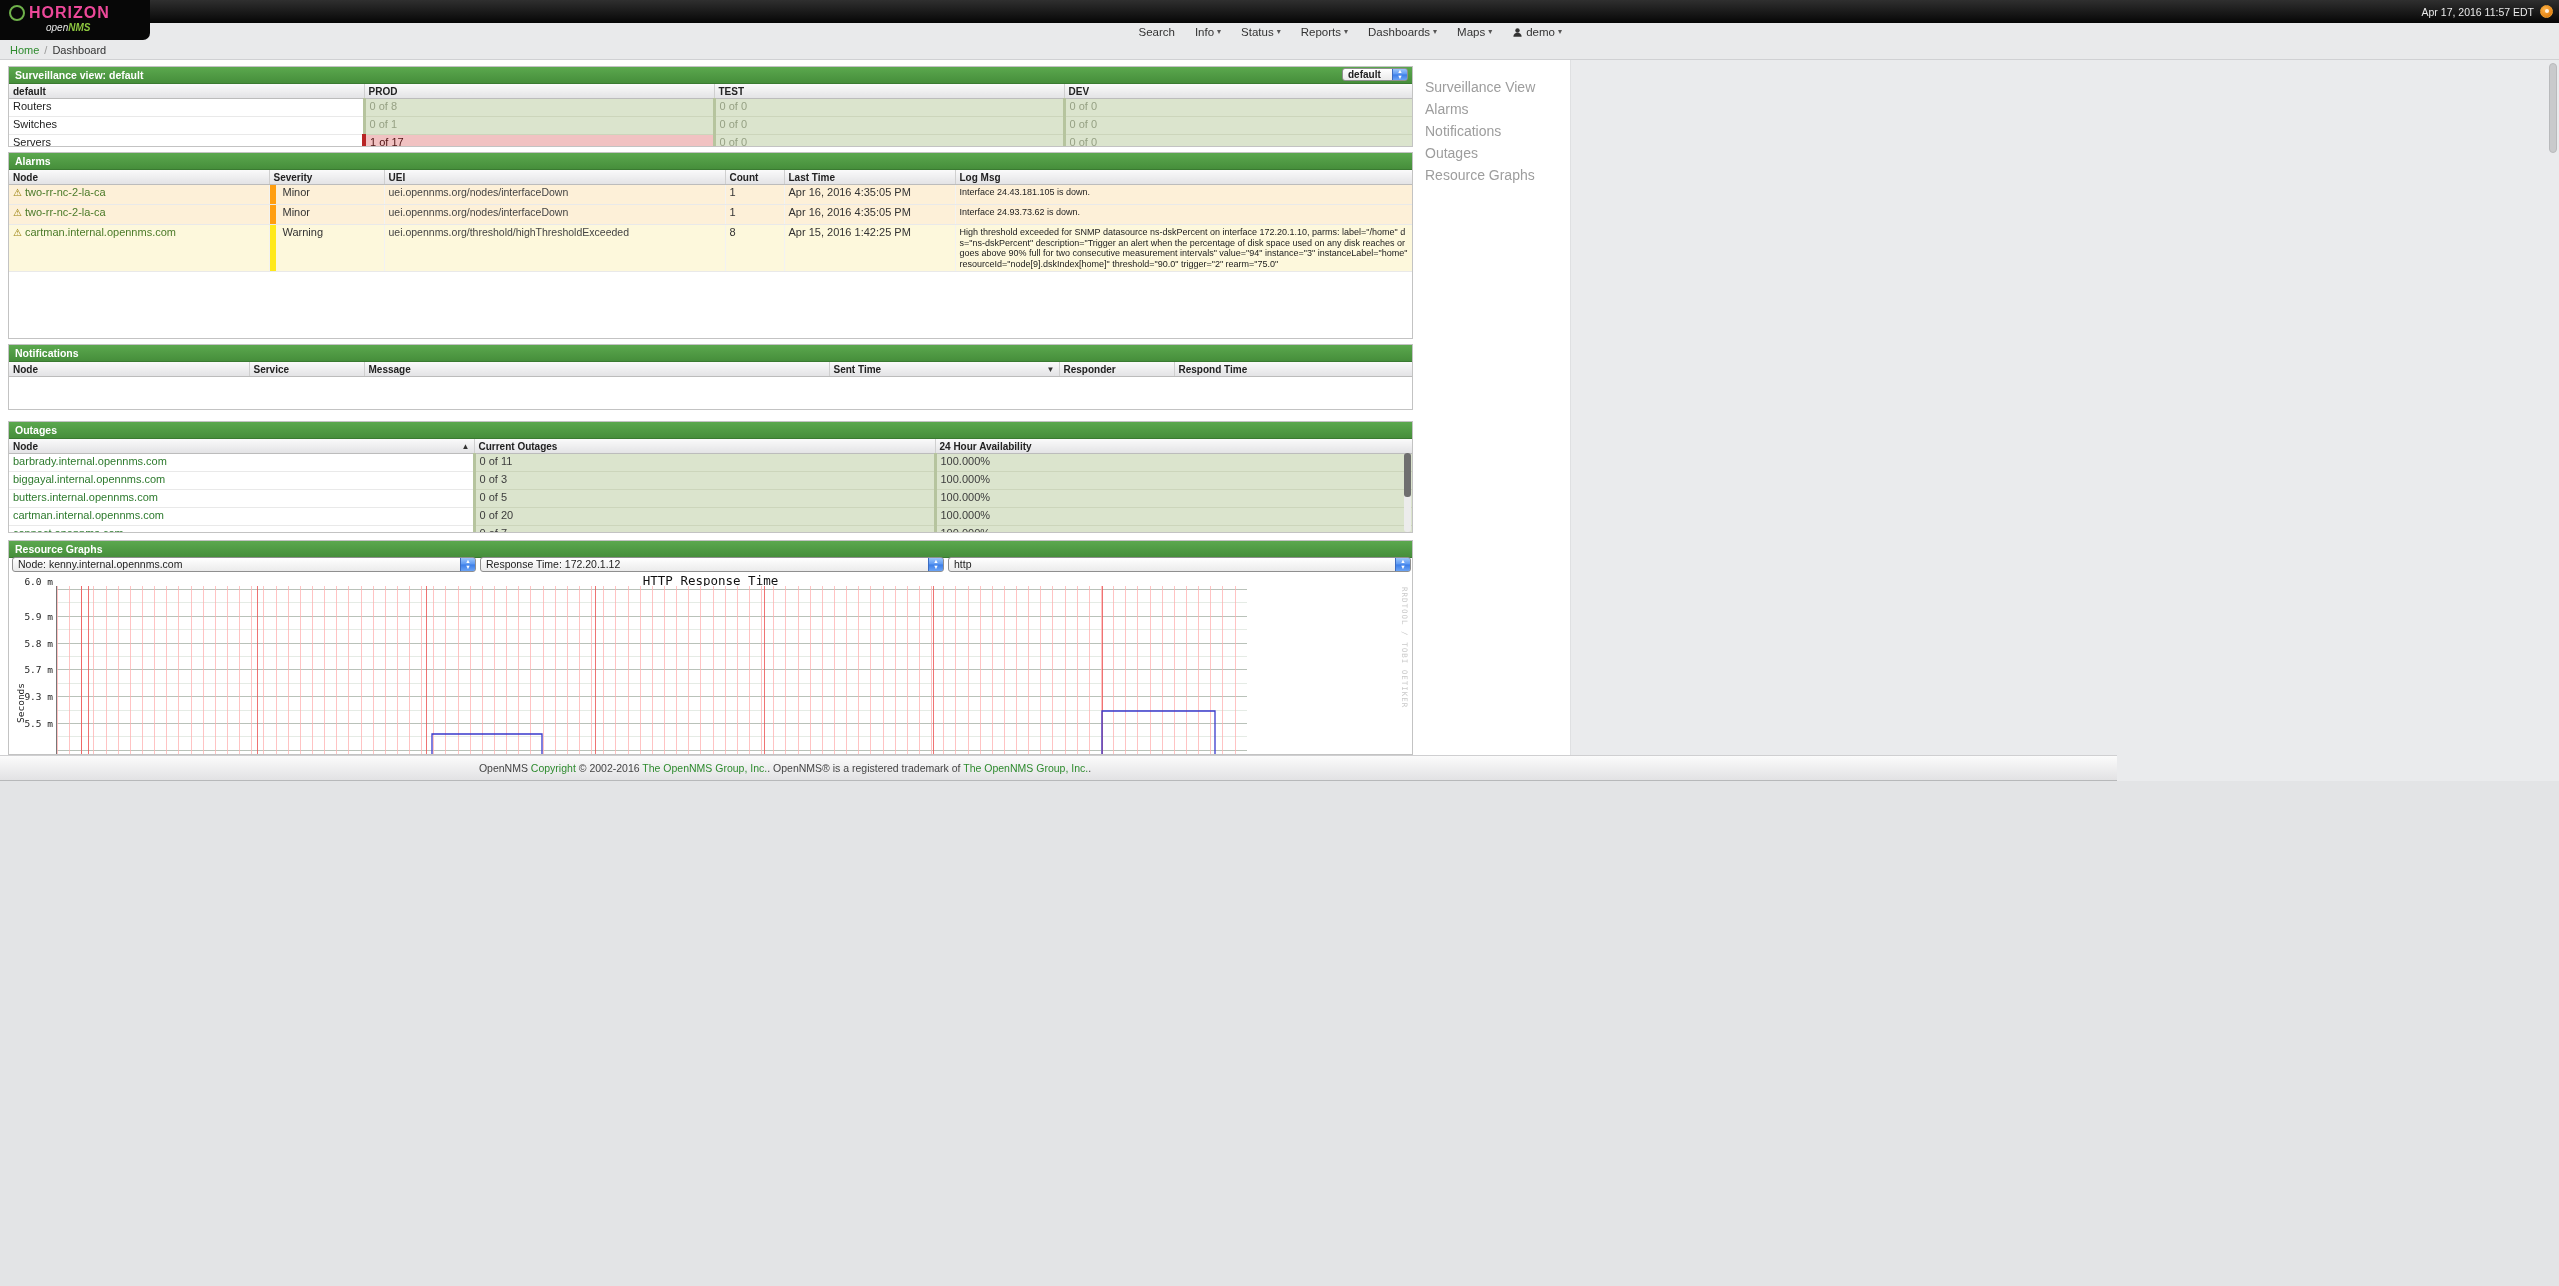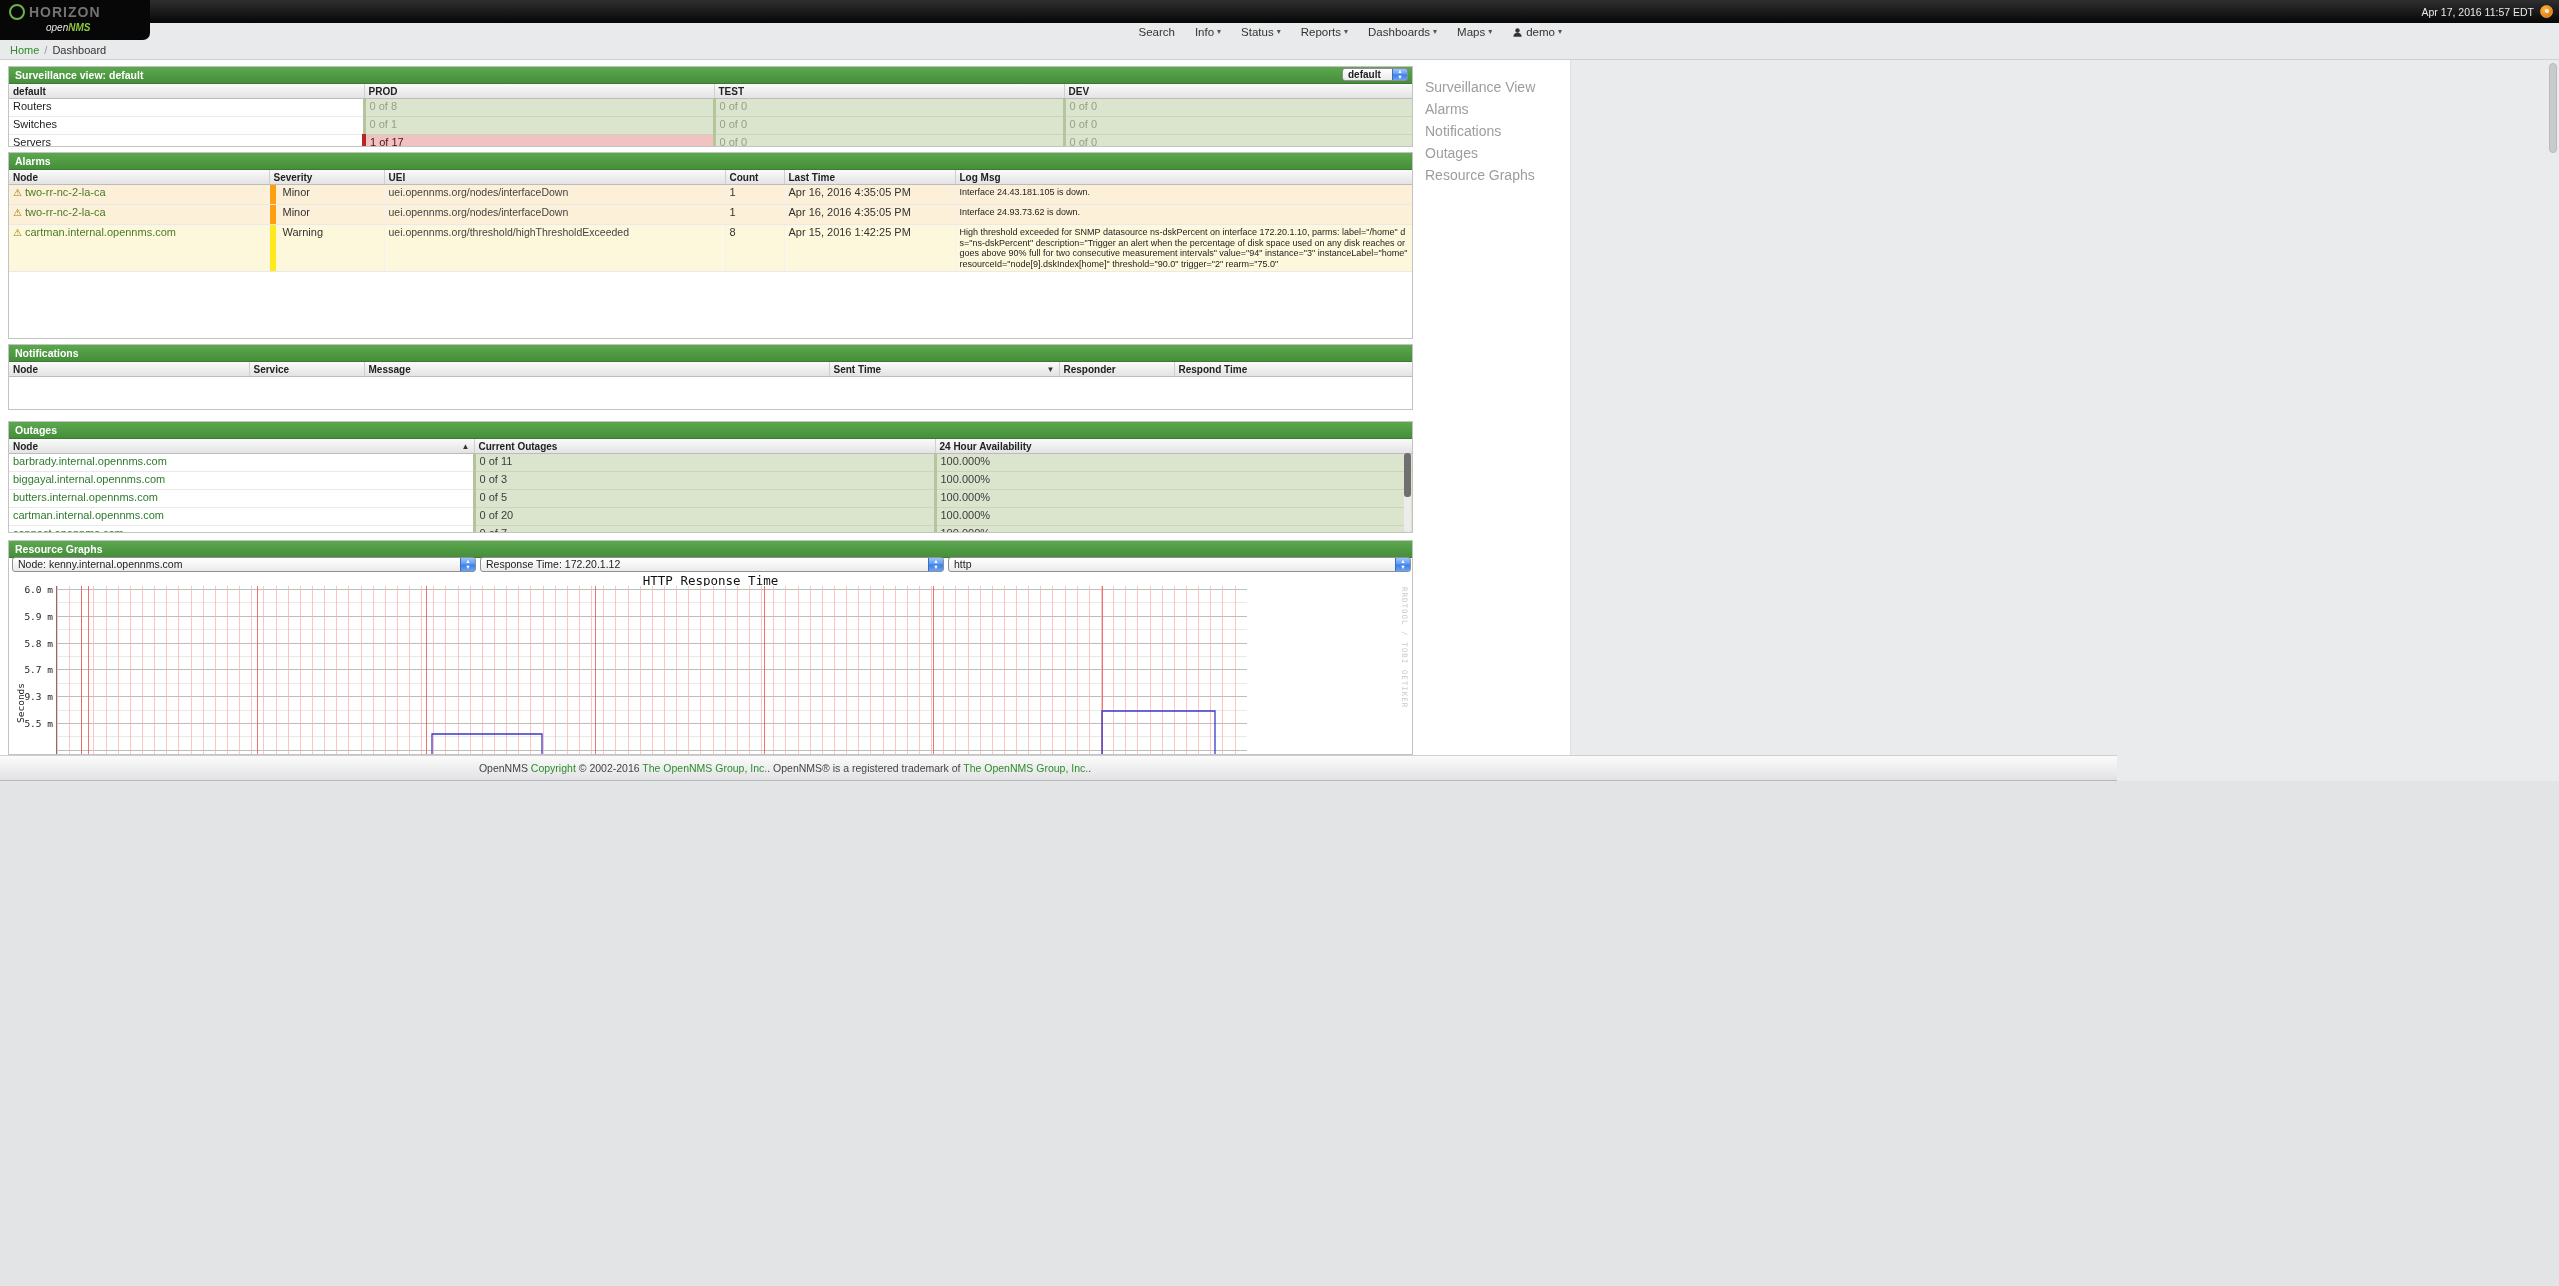--- a/index.html
+++ b/index.html
@@ -17,21 +17,21 @@
     display:flex;align-items:center;justify-content:flex-end;gap:6px;padding-right:6px;box-sizing:border-box;}
   .top-date{color:#e9e9e9;font-size:10.5px;}
   .avatar{width:13px;height:13px;border-radius:50%;background:radial-gradient(circle at 35% 30%,#ffb347,#d86f00);border:1px solid #f0a030;box-sizing:border-box;position:relative;}
   .avatar::after{content:"";position:absolute;left:4px;top:3px;width:4px;height:4px;border-radius:50%;background:#fff;opacity:.85;}
 
   .gray-strip{position:absolute;left:0;top:23px;width:2559px;height:37px;background:#e9eaeb;border-bottom:1px solid #d0d1d3;box-sizing:border-box;}
 
   .logo{position:absolute;left:0;top:0;width:150px;height:40px;background:#070707;border-radius:0 0 7px 0;z-index:5;}
   .logo-row1{position:absolute;left:9px;top:4px;display:flex;align-items:center;gap:4px;}
   .logo-ring{display:inline-block;width:12px;height:12px;border:2.5px solid #6fb14a;border-radius:50%;}
-  .logo-title{color:#737373;font-weight:bold;font-size:14px;letter-spacing:1px;}
+  .logo-title{color:#ec4899;font-weight:bold;font-size:16px;letter-spacing:1px;}
   .logo-row2{position:absolute;left:46px;top:22px;font-style:italic;font-size:10px;}
   .logo-open{color:#e6e6e6;}
   .logo-nms{color:#8dc63f;font-weight:bold;}
 
   .navbar{position:absolute;left:0;top:24px;width:1562px;height:16px;display:flex;align-items:center;justify-content:flex-end;gap:20px;z-index:4;}
   .nav-item{color:#333;font-size:11.5px;display:inline-flex;align-items:center;gap:3px;}
   .caret{font-size:8px;color:#555;line-height:8px;}
 
   .crumbbar{position:absolute;left:0;top:40px;width:1570px;height:20px;line-height:20px;padding-left:10px;font-size:11px;box-sizing:border-box;z-index:4;}
   .bc-home{color:#2e8b2e;margin-top:12px;}
@@ -373,21 +373,21 @@
     <div class="mselect rg-select3">
       <span>http</span>
       <span class="stepper">
           <span>▲</span>
           <span>▼</span>
         </span>
     </div>
 
     <div class="chart">
       <div class="chart-title">HTTP Response Time</div>
-      <span class="ytick" style="top:11px">6.0 m</span>
+      <span class="ytick" style="top:3px">6.0 m</span>
       <span class="ytick" style="top:38px">5.9 m</span>
       <span class="ytick" style="top:65px">5.8 m</span>
       <span class="ytick" style="top:91px">5.7 m</span>
       <span class="ytick" style="top:118px">9.3 m</span>
       <span class="ytick" style="top:145px">5.5 m</span>
       <div class="chart-ylabel">Seconds</div>
       <div class="plot">
         <svg viewBox="0 0 1190 170" preserveAspectRatio="none">
           <polyline fill="none" stroke="#3939cc" stroke-width="1.3" points="375,176 375,148 485,148 485,176"></polyline>
           <polyline fill="none" stroke="#3939cc" stroke-width="1.3" points="1045,176 1045,125 1158,125 1158,176"></polyline>

